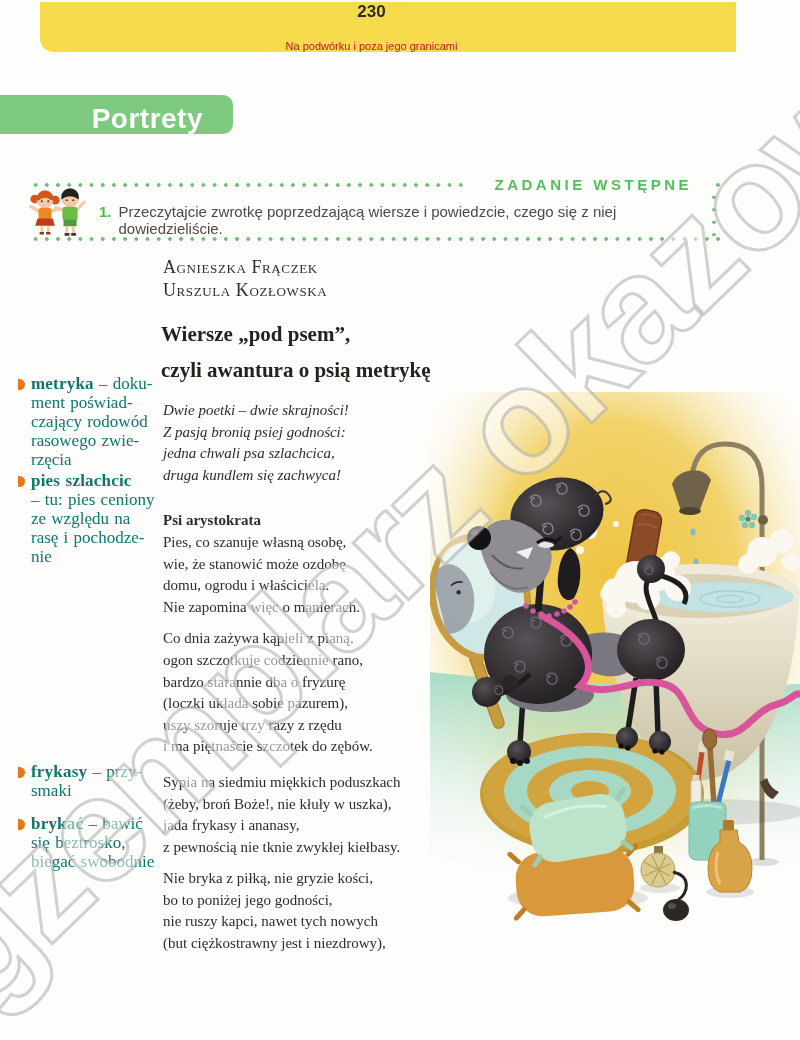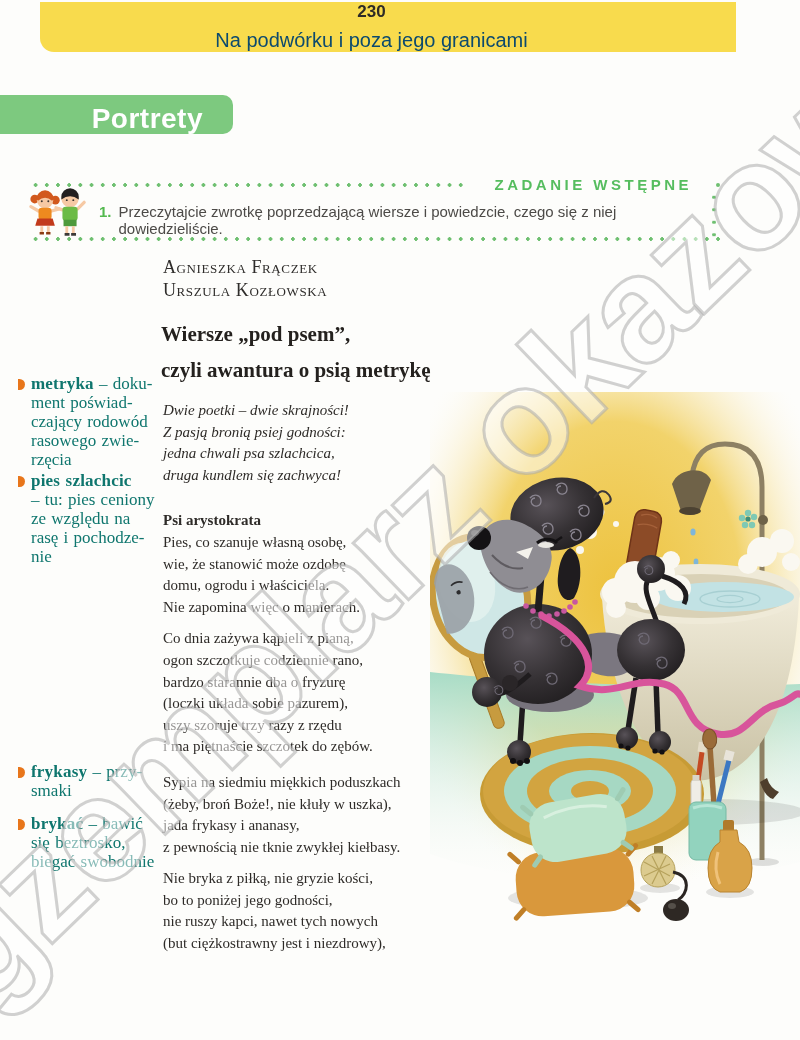--- a/index.html
+++ b/index.html
@@ -4,21 +4,21 @@
 <style>
   html,body{margin:0;padding:0;}
   .page{position:relative;width:800px;height:1040px;background:#FDFDFB;overflow:hidden;
         font-family:"Liberation Serif",serif;}
 
   
   .header{position:absolute;left:40px;top:2px;width:696px;height:50px;background:#F8DB4D;
           border-bottom-left-radius:14px;display:flex;justify-content:space-between;align-items:center;
           padding:0 55px 0 22px;box-sizing:border-box;font-family:"Liberation Sans",sans-serif;flex-direction:column;}
   .page-num{font-weight:bold;font-size:17px;color:#2d2a26;}
-  .section-title{font-size:20px;color:#0c4a6e;text-align:center;}
+  .section-title{font-size:11px;color:#b91c1c;text-align:center;}
 
   
   .tab{position:absolute;left:0;top:95px;width:233px;height:39px;background:#7DC97F;
        border-radius:0 10px 10px 0;color:#fff;font-weight:bold;font-size:28px;text-align:right;
        line-height:48px;padding-right:30px;box-sizing:border-box;
        font-family:"Liberation Sans",sans-serif;letter-spacing:.5px;}
 
   
   .task-top{position:absolute;left:30px;top:176px;width:690px;display:flex;align-items:center;gap:24px;}
   .dots-h{flex:1;height:4px;background-image:radial-gradient(circle,#6FC071 1.7px,rgba(0,0,0,0) 1.9px);

